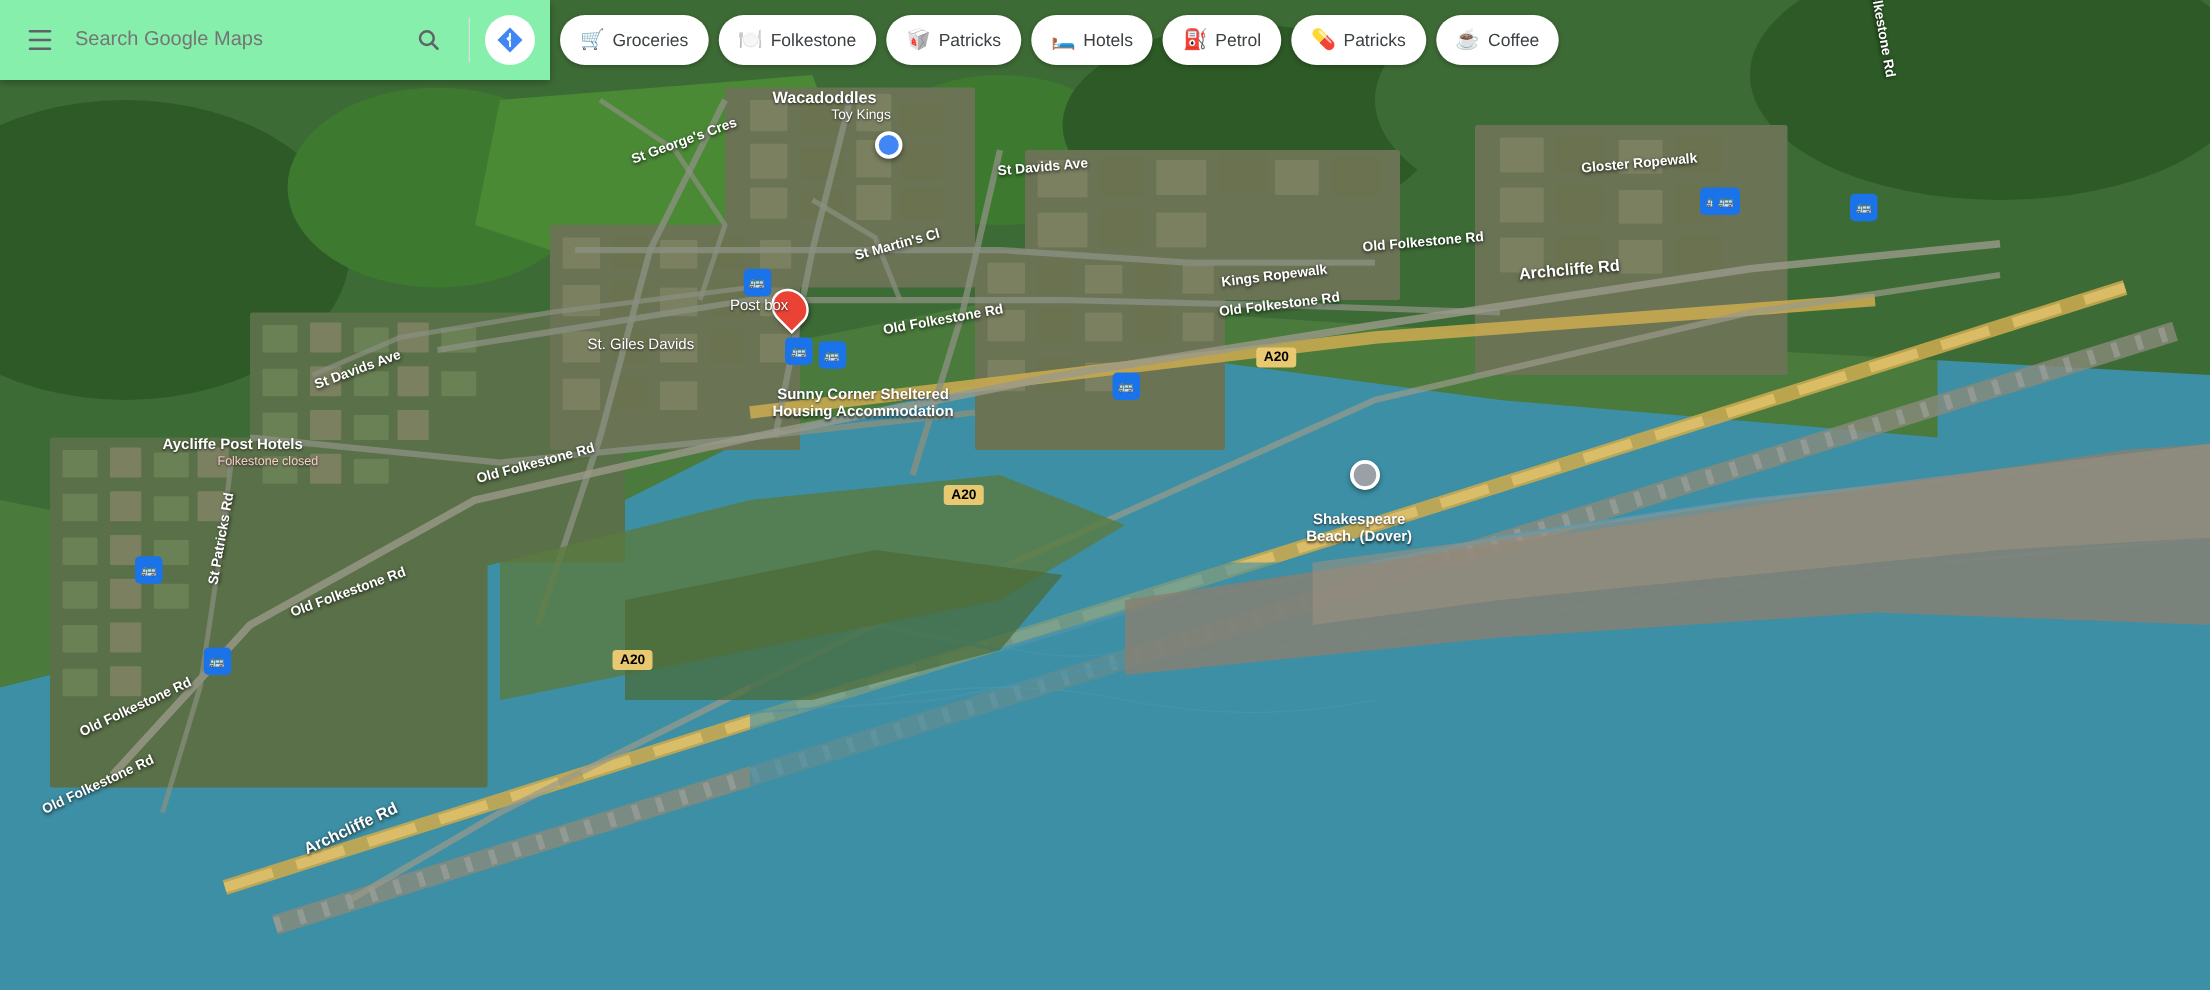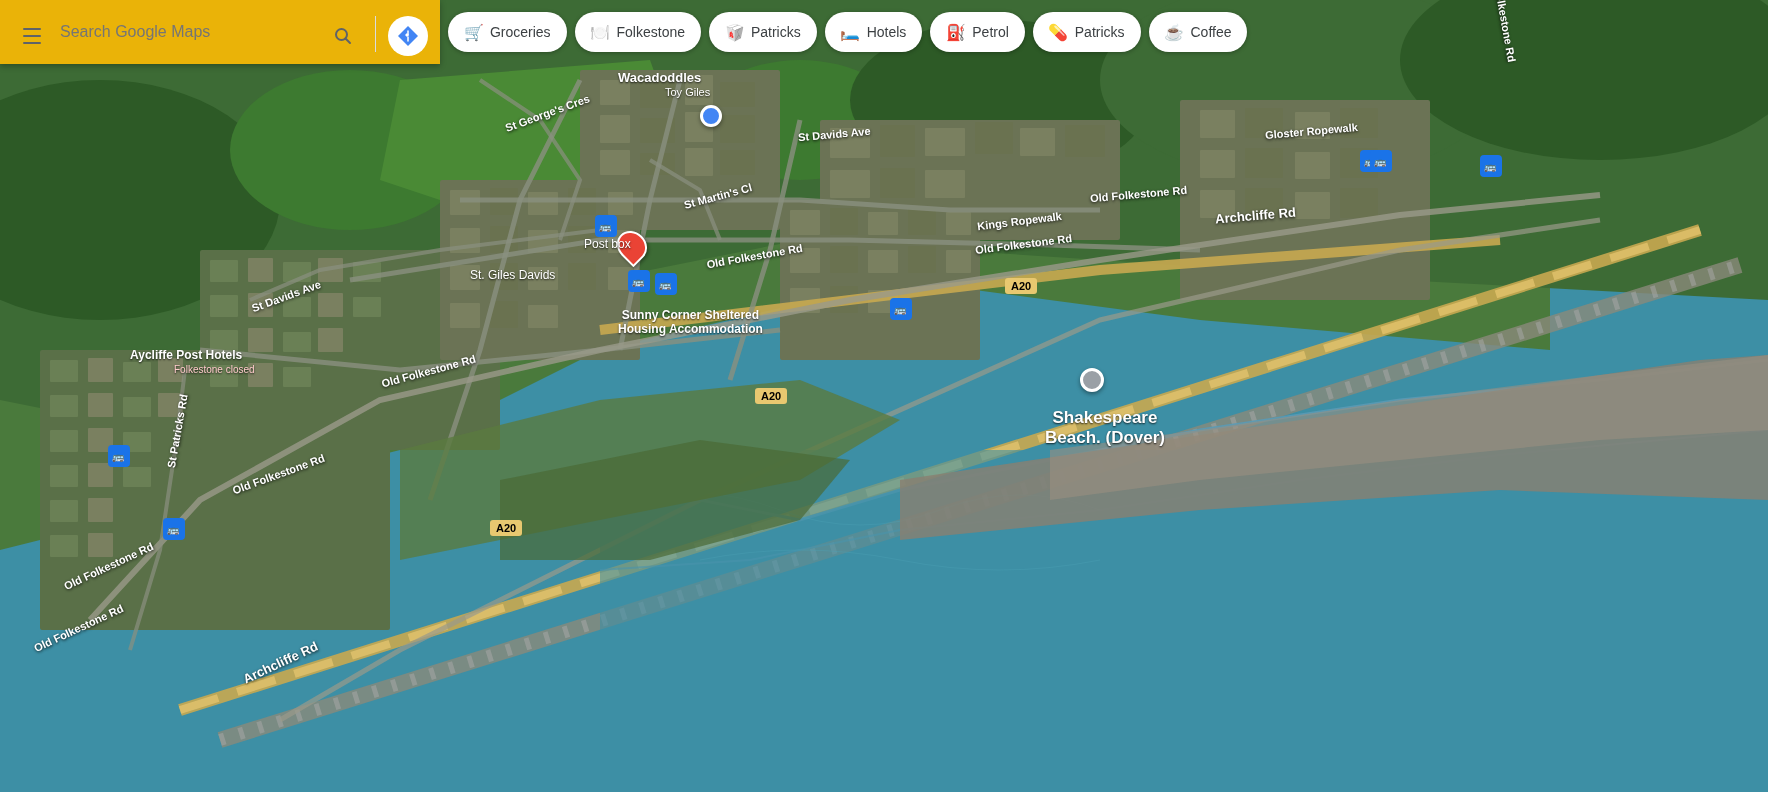--- a/index.html
+++ b/index.html
@@ -22,21 +22,22 @@
       width: 100%;
       height: 64px;
       display: flex;
       align-items: center;
       z-index: 10;
       gap: 0;
     }
 
     #search-panel {
       display: flex;
-      background: #eab308;
+      align-items: center;
+      background: #86efac;
       height: 64px;
       width: 440px;
       min-width: 440px;
       padding: 16px 12px;
       gap: 8px;
       box-shadow: 0 2px 6px rgba(0,0,0,0.3);
     }
 
     #menu-button {
       width: 40px;
@@ -381,27 +382,27 @@
   <div class="bus-pin" style="position:absolute;left:628px;top:270px;">🚌</div>
   <div class="bus-pin" style="position:absolute;left:655px;top:273px;">🚌</div>
   <div class="bus-pin" style="position:absolute;left:890px;top:298px;">🚌</div>
   <div class="bus-pin" style="position:absolute;left:1360px;top:150px;">🚌</div>
   <div class="bus-pin" style="position:absolute;left:1370px;top:150px;">🚌</div>
   <div class="bus-pin" style="position:absolute;left:108px;top:445px;">🚌</div>
   <div class="bus-pin" style="position:absolute;left:163px;top:518px;">🚌</div>
   <div class="bus-pin" style="position:absolute;left:1480px;top:155px;">🚌</div>
 
   <div class="place-label" style="left:618px;top:70px;font-size:13px;font-weight:700;">Wacadoddles</div>
-  <div class="place-label" style="left:665px;top:86px;font-size:11px;">Toy Giles</div>
+  <div class="place-label" style="left:665px;top:86px;font-size:11px;">Toy Kings</div>
   <div class="place-label" style="left:552px;top:237px;font-size:12px;padding-left:32px;">Post box</div>
   <div class="place-label" style="left:470px;top:268px;font-size:12px;">St. Giles Davids</div>
   <div class="place-label" style="left:130px;top:348px;font-size:12px;font-weight:700;">Aycliffe Post Hotels</div>
   <div class="place-label" style="left:174px;top:364px;font-size:10px;color:#ffcccc;">Folkestone closed</div>
   <div class="place-label" style="left:618px;top:308px;font-size:12px;font-weight:600;">Sunny Corner Sheltered<br>Housing Accommodation</div>
-  <div class="place-label" style="left:1045px;top:408px;font-size:17px;font-weight:600;">Shakespeare<br>Beach. (Dover)</div>
+  <div class="place-label" style="left:1045px;top:408px;font-size:12px;font-weight:600;">Shakespeare<br>Beach. (Dover)</div>
 
   <div class="road-label" style="position:absolute;left:798px;top:128px;transform:rotate(-5deg);font-size:11px;">St Davids Ave</div>
   <div class="road-label" style="position:absolute;left:503px;top:107px;transform:rotate(-20deg);font-size:11px;">St George's Cres</div>
   <div class="road-label" style="position:absolute;left:683px;top:190px;transform:rotate(-15deg);font-size:11px;">St Martin's Cl</div>
   <div class="road-label" style="position:absolute;left:977px;top:215px;transform:rotate(-7deg);font-size:11px;">Kings Ropewalk</div>
   <div class="road-label" style="position:absolute;left:1090px;top:188px;transform:rotate(-5deg);font-size:11px;">Old Folkestone Rd</div>
   <div class="road-label" style="position:absolute;left:975px;top:238px;transform:rotate(-7deg);font-size:11px;">Old Folkestone Rd</div>
   <div class="road-label" style="position:absolute;left:706px;top:250px;transform:rotate(-10deg);font-size:11px;">Old Folkestone Rd</div>
   <div class="road-label" style="position:absolute;left:380px;top:365px;transform:rotate(-15deg);font-size:11px;">Old Folkestone Rd</div>
   <div class="road-label" style="position:absolute;left:230px;top:468px;transform:rotate(-20deg);font-size:11px;">Old Folkestone Rd</div>

